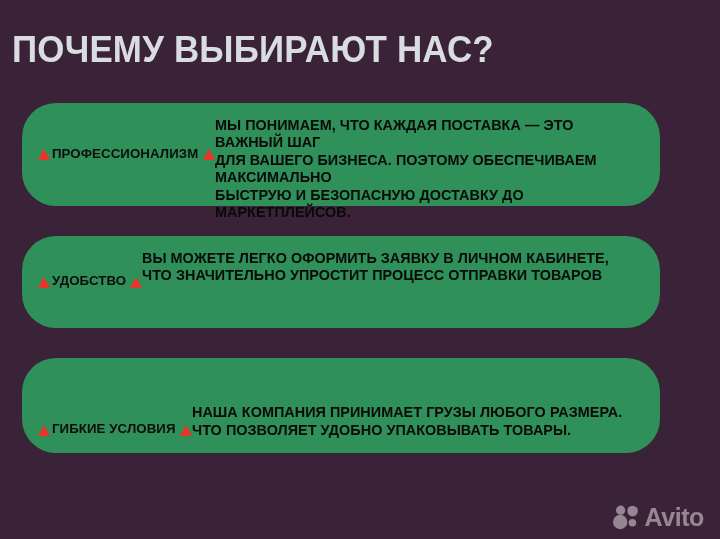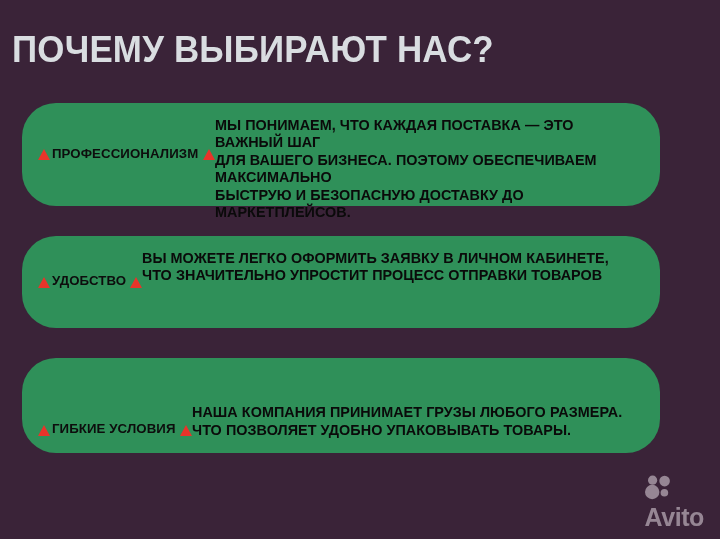--- a/index.html
+++ b/index.html
@@ -110,24 +110,23 @@
     transform:scaleX(0.985);
     transform-origin:left top;
   }
 
   
   #watermark {
     position:absolute;
     right:16px;
     bottom:9px;
     display:flex;
-    align-items:flex-start;
+    align-items:flex-end;
     gap:5px;
     opacity:0.62;
-    flex-direction:column;
   }
 
   #watermark-mark {
     width:27px;
     height:25px;
     flex:0 0 auto;
     display:block;
   }
 
   #watermark-text {

